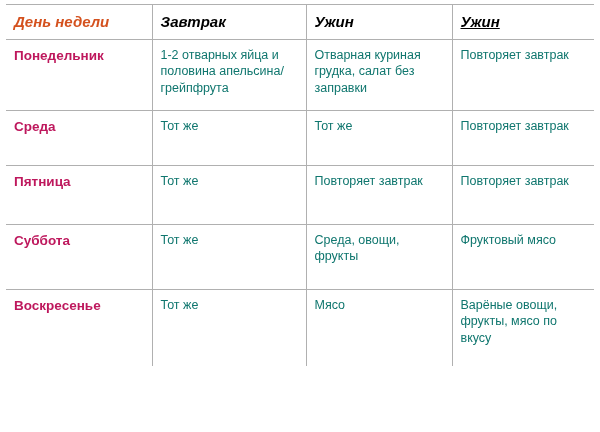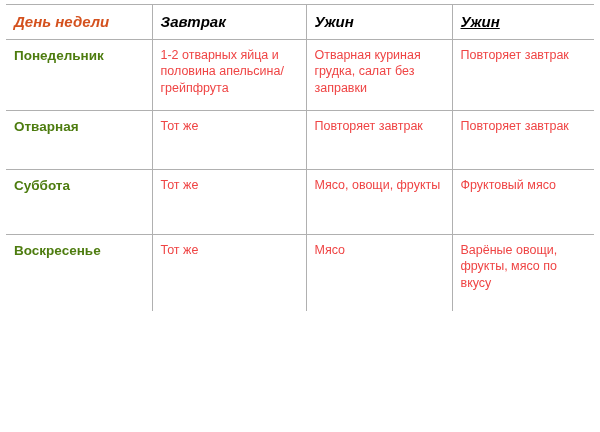--- a/index.html
+++ b/index.html
@@ -52,28 +52,28 @@
     border-left: none;
   }
   thead th.h-meal {
     color: #000000;
   }
   thead th.h-last {
     border-right: none;
     text-decoration: underline;
   }
   tbody td.day-cell {
-    color: #4d7c0f;
+    color: #be185d;
     font-size: 13.5px;
     font-weight: bold;
     border-left: none;
     white-space: nowrap;
   }
   tbody td.meal-cell {
-    color: #ef4444;
+    color: #0f766e;
     font-size: 12.5px;
   }
   tbody td.last-cell {
     border-right: none;
   }
   tbody tr:last-child td {
     border-bottom: none;
   }
   tbody tr.row-0 td { height: 56px; }
   tbody tr.row-1 td { height: 40px; }
@@ -102,30 +102,36 @@
         <th class="h-meal h-last">Ужин</th>
       </tr>
     </thead>
     <tbody>
       <tr class="row-0">
         <td class="day-cell">Понедельник</td>
         <td class="meal-cell">1-2 отварных яйца и половина апельсина/грейпфрута</td>
         <td class="meal-cell">Отварная куриная грудка, салат без заправки</td>
         <td class="meal-cell last-cell">Повторяет завтрак</td>
       </tr>
+      <tr class="row-2">
+        <td class="day-cell">Среда</td>
+        <td class="meal-cell">Тот же</td>
+        <td class="meal-cell">Тот же</td>
+        <td class="meal-cell last-cell">Повторяет завтрак</td>
+      </tr>
       <tr class="row-4">
-        <td class="day-cell">Отварная</td>
+        <td class="day-cell">Пятница</td>
         <td class="meal-cell">Тот же</td>
         <td class="meal-cell">Повторяет завтрак</td>
         <td class="meal-cell last-cell">Повторяет завтрак</td>
       </tr>
       <tr class="row-5">
         <td class="day-cell">Суббота</td>
         <td class="meal-cell">Тот же</td>
-        <td class="meal-cell">Мясо, овощи, фрукты</td>
+        <td class="meal-cell">Среда, овощи, фрукты</td>
         <td class="meal-cell last-cell">Фруктовый мясо</td>
       </tr>
       <tr class="row-6">
         <td class="day-cell">Воскресенье</td>
         <td class="meal-cell">Тот же</td>
         <td class="meal-cell">Мясо</td>
         <td class="meal-cell last-cell">Варёные овощи, фрукты, мясо по вкусу</td>
       </tr>
     </tbody>
   </table>

